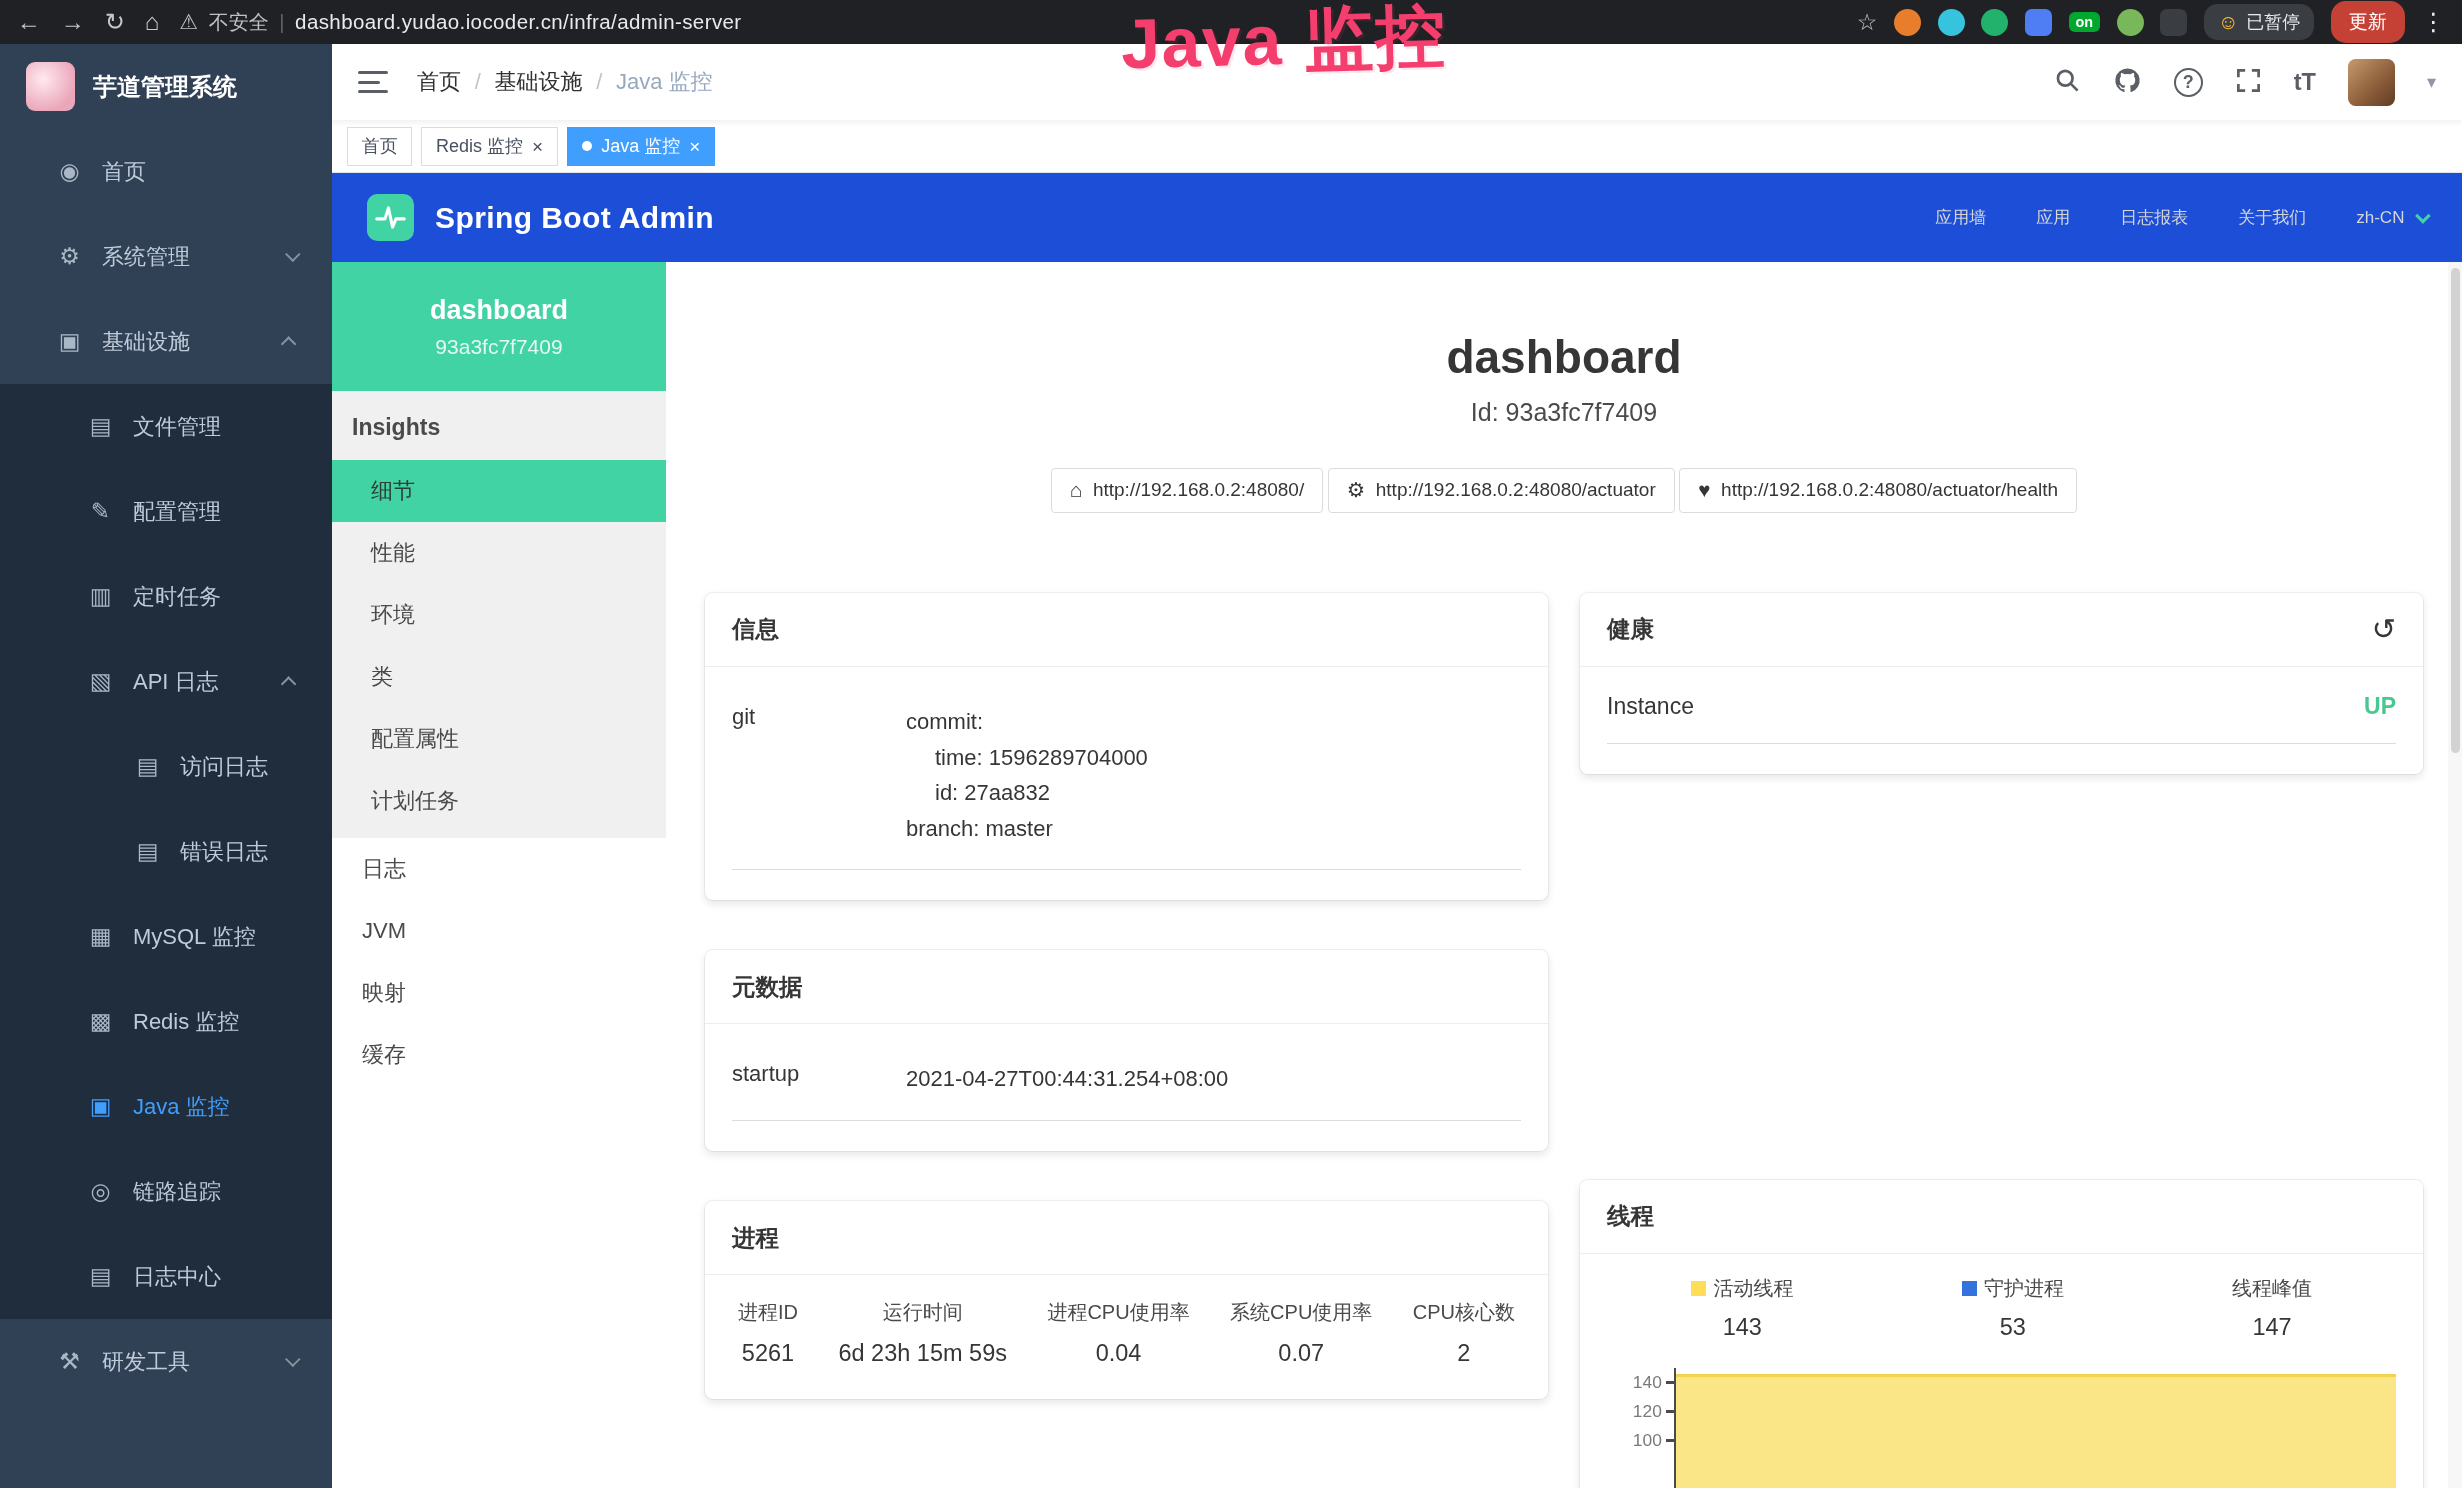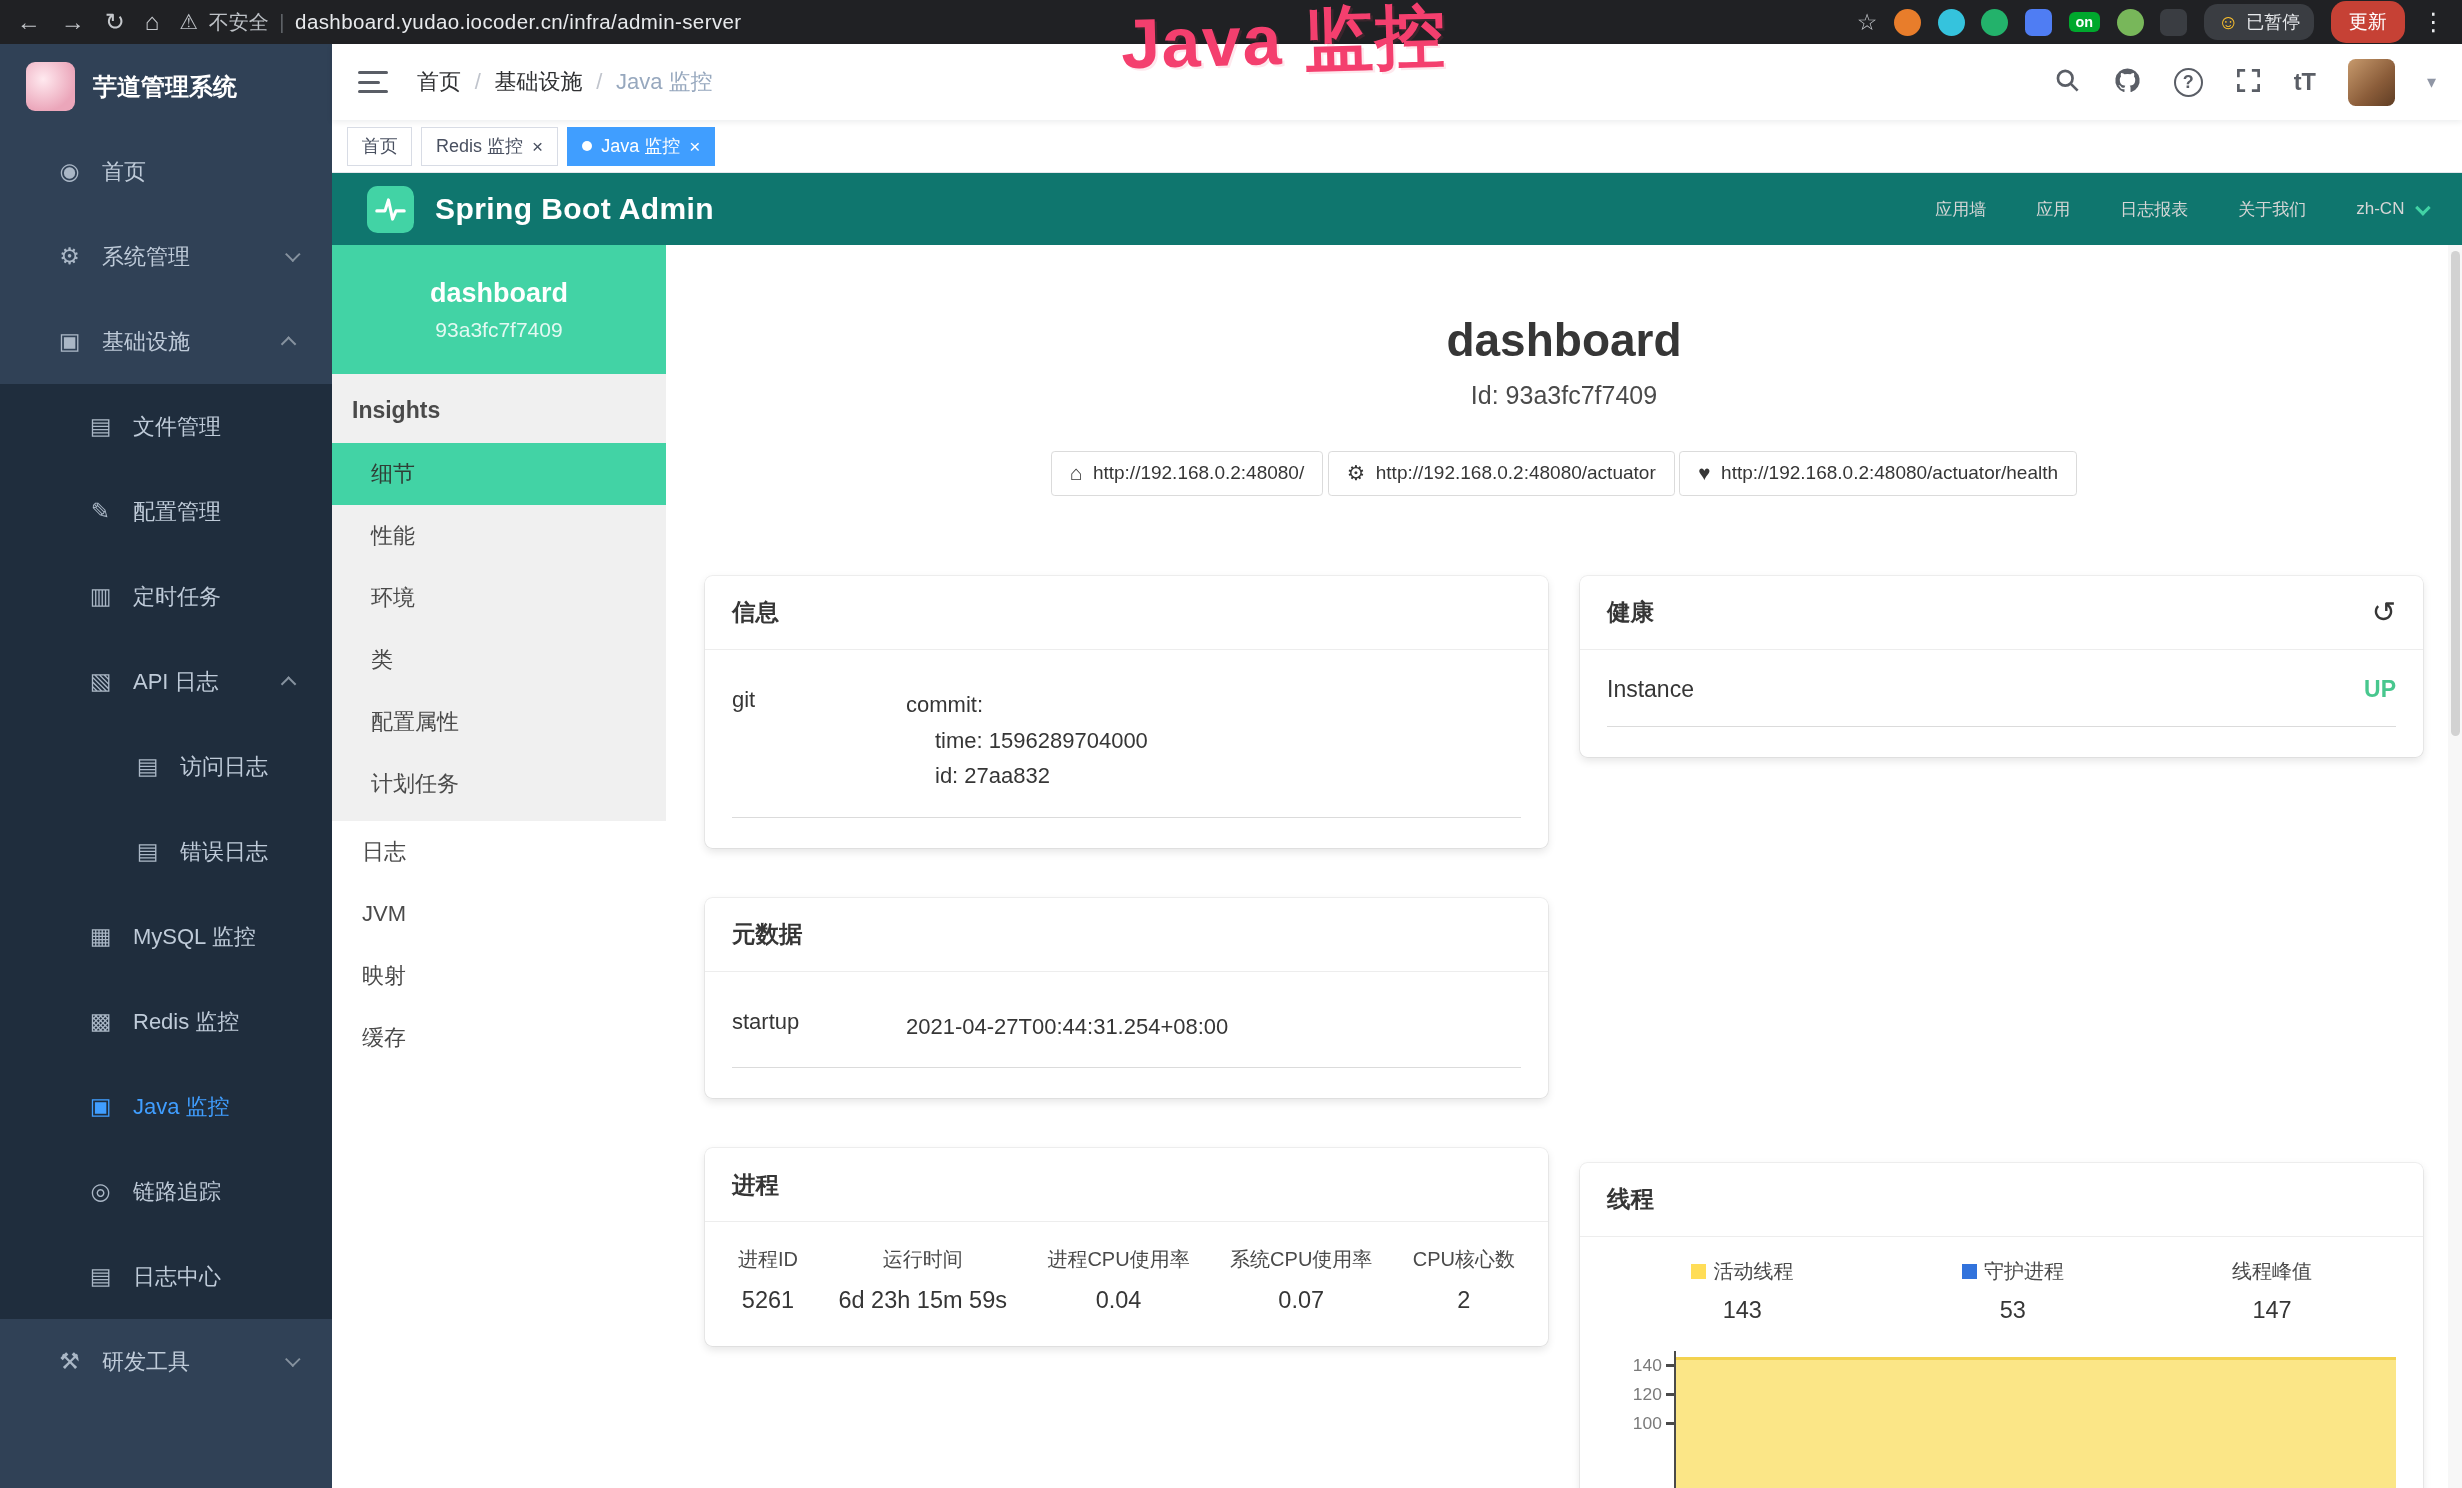--- a/index.html
+++ b/index.html
@@ -74,21 +74,21 @@
   .tags { height:53px; background:#fff; border-bottom:1.5px solid #e4e7ec; display:flex;
           align-items:center; gap:9px; padding:0 15px; flex-shrink:0; position:relative; z-index:5; }
   .tag { height:39px; display:flex; align-items:center; gap:9px; border:1.5px solid #d8dce5;
          padding:0 13.7px; font-size:18px; color:#495060; background:#fff; cursor:pointer; }
   .tag .x { font-size:19px; line-height:1; }
   .tag.active { background:#409eff; border-color:#409eff; color:#fff; }
   .tag .dot { width:10.6px; height:10.6px; border-radius:50%; background:#fff; }
 
   
   .sba { flex:1; display:flex; flex-direction:column; min-height:0; }
-  .sba-header { height:72px; background:#0f766e; display:flex; align-items:center;
+  .sba-header { height:89px; background:#1d4ed8; display:flex; align-items:center;
                 padding:0 35px; gap:21px; flex-shrink:0; }
   .sba-logo { width:47px; height:47px; background:#42d3a5; border-radius:10.6px;
               display:flex; align-items:center; justify-content:center; }
   .sba-brand { color:#fff; font-size:30px; font-weight:bold; letter-spacing:0.4px; }
   .sba-nav { margin-left:auto; display:flex; align-items:center; gap:50px; color:#d6d6d6; font-size:17px; }
   .sba-nav .nav-item { cursor:pointer; }
   .locale { display:flex; align-items:center; gap:12px; cursor:pointer; }
   .chev-green { width:10.6px; height:10.6px; border-right:3px solid #42d3a5; border-bottom:3px solid #42d3a5;
                 transform:rotate(45deg) translateY(-2.3px); }
 
@@ -393,20 +393,21 @@
                     <div class="card-head">
                       <span class="card-title">信息</span>
                     </div>
                     <div class="card-body">
                       <div class="kv-row">
                         <div class="kv-key">git</div>
                         <div class="kv-val">
                           <div>commit:</div>
                           <div class="indent">time: 1596289704000</div>
                           <div class="indent">id: 27aa832</div>
+                          <div>branch: master</div>
                         </div>
                       </div>
                     </div>
                   </section>
 
                   <section class="card">
                     <div class="card-head">
                       <span class="card-title">元数据</span>
                     </div>
                     <div class="card-body">

